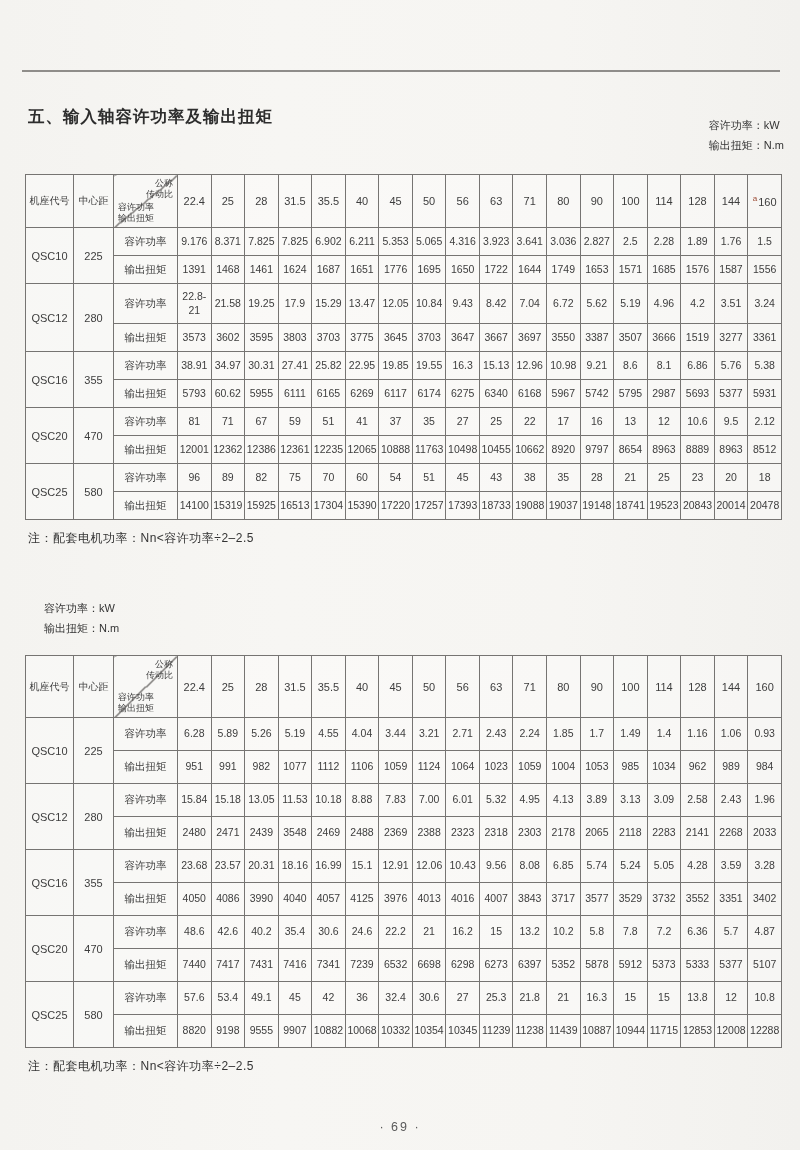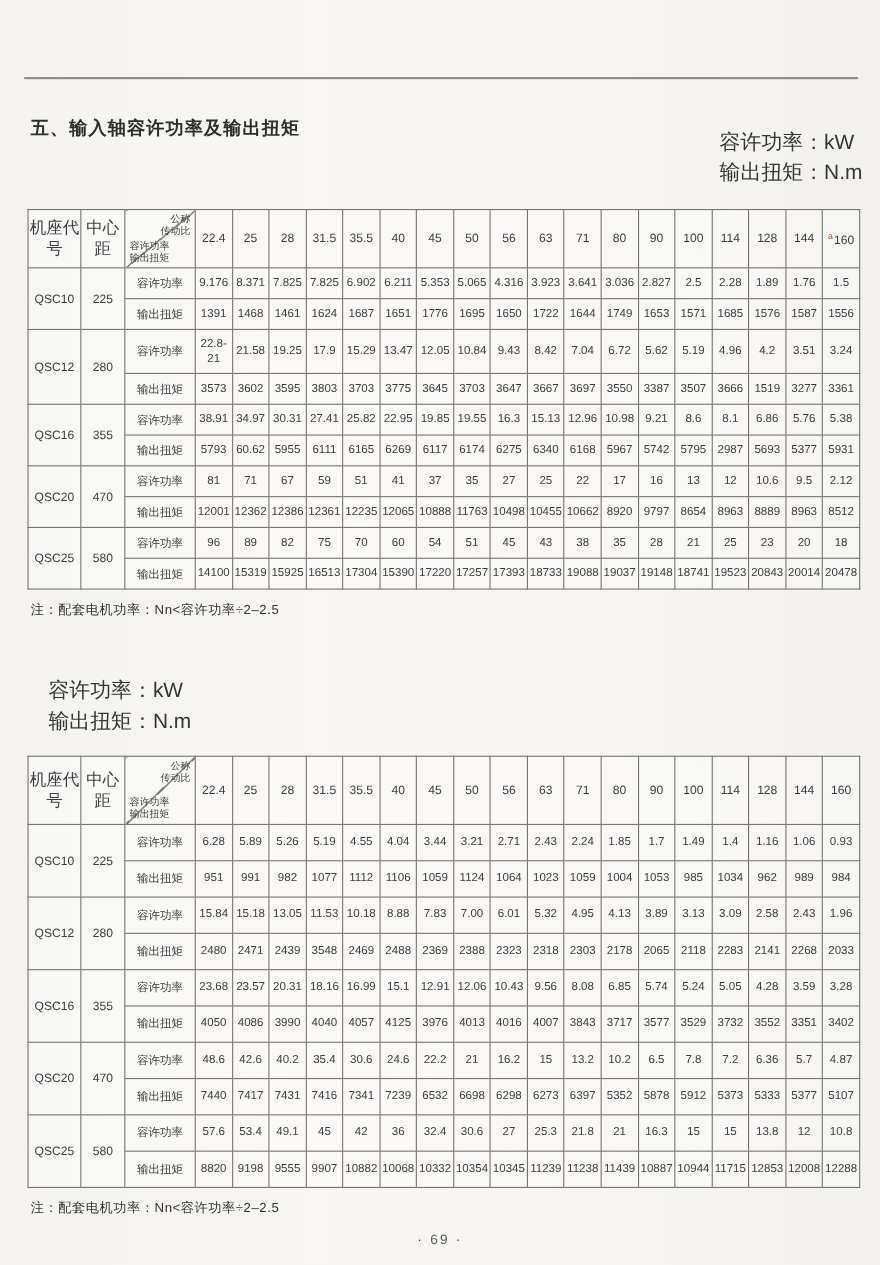--- a/index.html
+++ b/index.html
@@ -7,28 +7,28 @@
     position:relative; width:800px; height:1150px; margin:0 auto;
     background:linear-gradient(90deg,#f4f3f0 0%, #f7f6f3 35%, #f6f5f2 70%, #f2f1ee 100%);
     font-family:"Liberation Sans", sans-serif; color:#3b3b3b; overflow:hidden;
   }
   .rule { position:absolute; top:70px; left:22px; width:758px; height:2px; background:#8f8d8a; }
   .content { position:absolute; top:106px; left:0; width:800px; }
 
   .head1 { display:flex; justify-content:space-between; align-items:flex-start; margin:0 16px 14px 28px;gap:31px; }
   .sec-title { font-size:16.5px; font-weight:bold; color:#2d2d2d; letter-spacing:1px; margin:0; }
   .subtitle { font-size:14.5px; color:#343434; margin:9px 0 0 16px; letter-spacing:0.5px; }
-  .units { font-size:19px; color:#343434; text-align:left; line-height:1.0; margin-top:14px; }
+  .units { font-size:11px; color:#343434; text-align:left; line-height:1.0; margin-top:14px; }
   .units div { margin-bottom:9px; }
 
   table.dt { border-collapse:collapse; table-layout:fixed; width:757px; margin-left:25px;
              border:1.5px solid #5f5f5f; background:rgba(255,255,255,0.35); }
   table.dt th, table.dt td { border:1px solid #767472; text-align:center; vertical-align:middle;
              padding:0; color:#3d3d3d; overflow:hidden; }
-  th.hmodel, th.hcenter { font-size:15px; font-weight:normal; }
+  th.hmodel, th.hcenter { font-size:10px; font-weight:normal; }
   th.ratio { font-size:11px; font-weight:normal; }
   td.model, td.center { font-size:11px; }
   td.rlabel { font-size:10.5px; }
   td.val { font-size:10.5px; white-space:pre-line; line-height:1.25; }
   sup.asup { color:#9c4a33; font-size:8px; margin-right:1px; }
 
   th.corner { position:relative; padding:0;
     background-image:linear-gradient(to bottom right, transparent calc(50% - 0.7px), #767472 calc(50% - 0.7px), #767472 calc(50% + 0.7px), transparent calc(50% + 0.7px));
   }
   .cornerbox { display:flex; flex-direction:column; justify-content:space-between; height:100%; }
@@ -555,21 +555,21 @@
             <td class="val">40.2</td>
             <td class="val">35.4</td>
             <td class="val">30.6</td>
             <td class="val">24.6</td>
             <td class="val">22.2</td>
             <td class="val">21</td>
             <td class="val">16.2</td>
             <td class="val">15</td>
             <td class="val">13.2</td>
             <td class="val">10.2</td>
-            <td class="val">6.5</td>
+            <td class="val">5.8</td>
             <td class="val">7.8</td>
             <td class="val">7.2</td>
             <td class="val">6.36</td>
             <td class="val">5.7</td>
             <td class="val">4.87</td>
           </tr>
           <tr>
             <td class="rlabel">输出扭矩</td>
             <td class="val">7440</td>
             <td class="val">7417</td>

